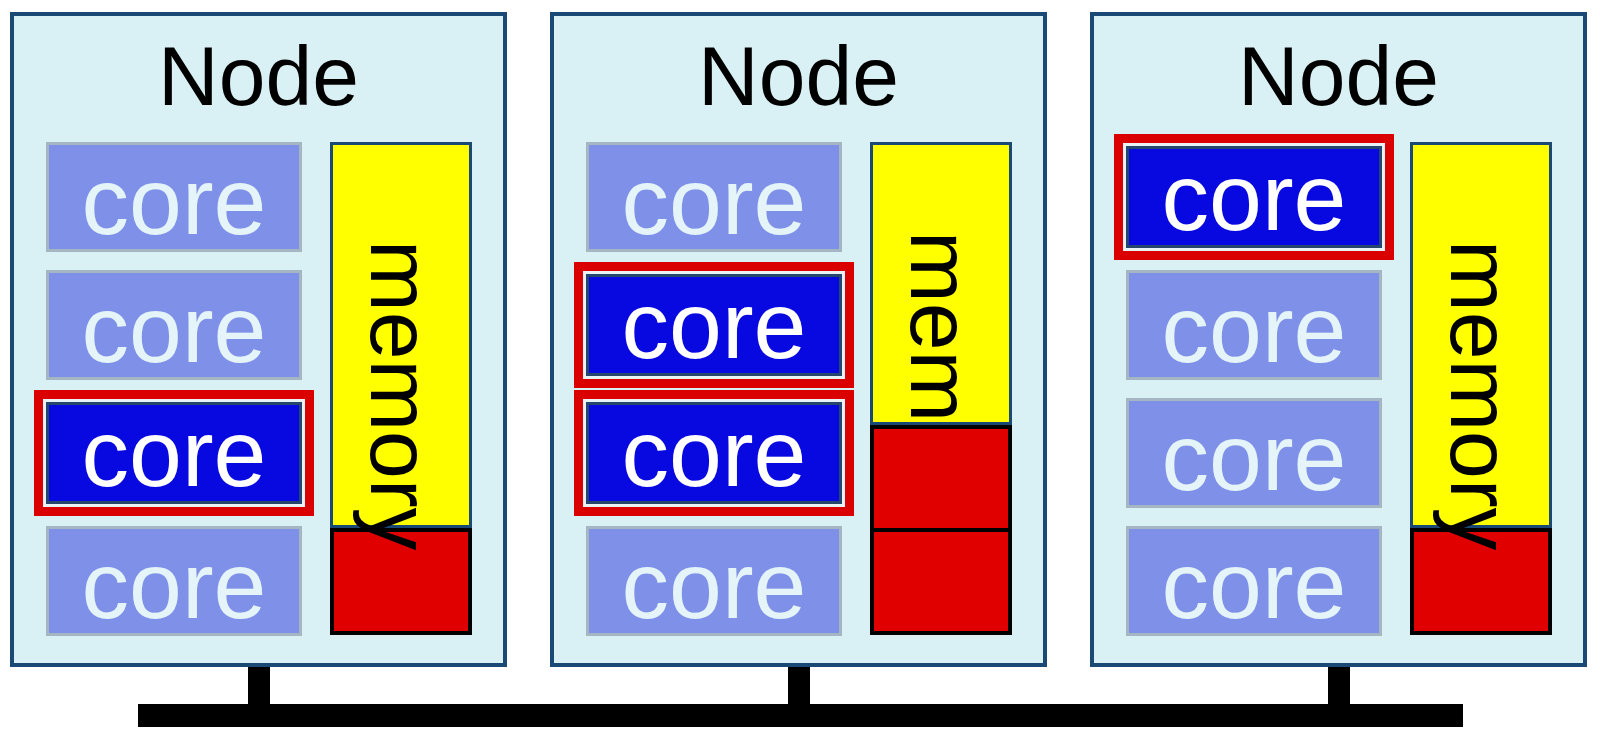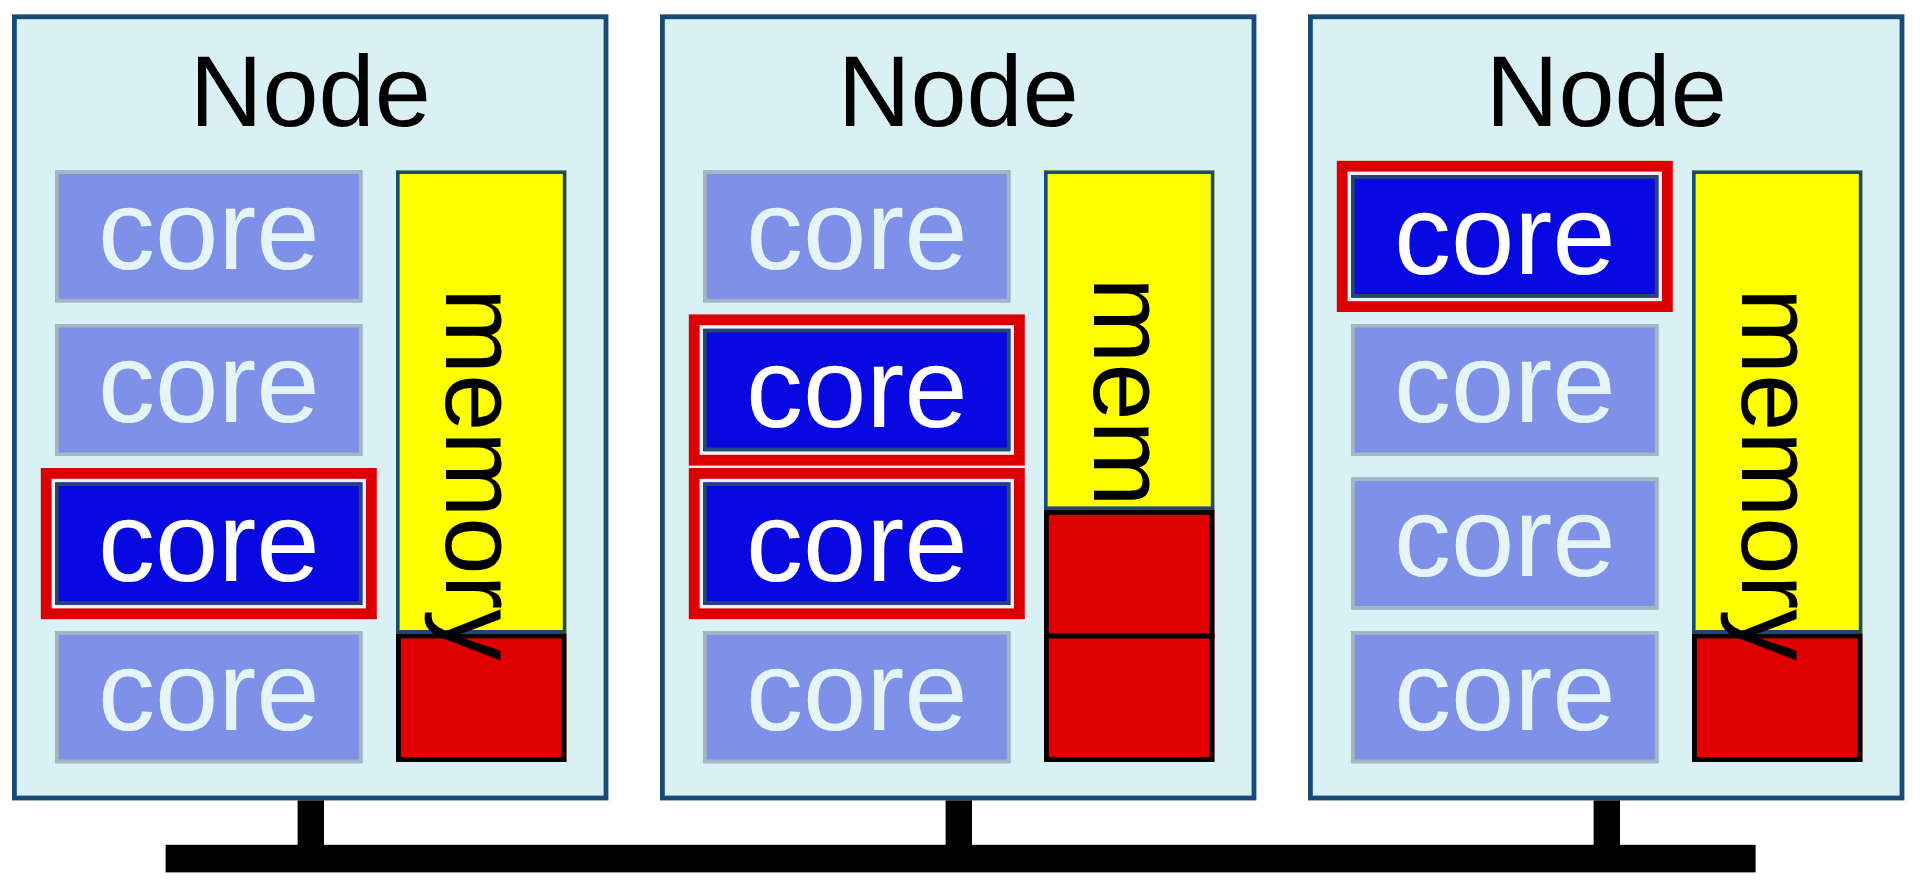--- a/index.html
+++ b/index.html
@@ -34,21 +34,21 @@
     color: #000000;
   }
   .core {
     position: absolute;
     left: 32px;
     width: 256px;
     height: 110px;
     box-sizing: border-box;
     border: 3px solid;
     display: flex;
-    align-items: flex-start;
+    align-items: flex-end;
     justify-content: center;
     font-size: 95px;
     line-height: 1;
     z-index: 1;
   }
   .core.active {
     height: 102px;
     z-index: 2;
   }
   .memcol {

